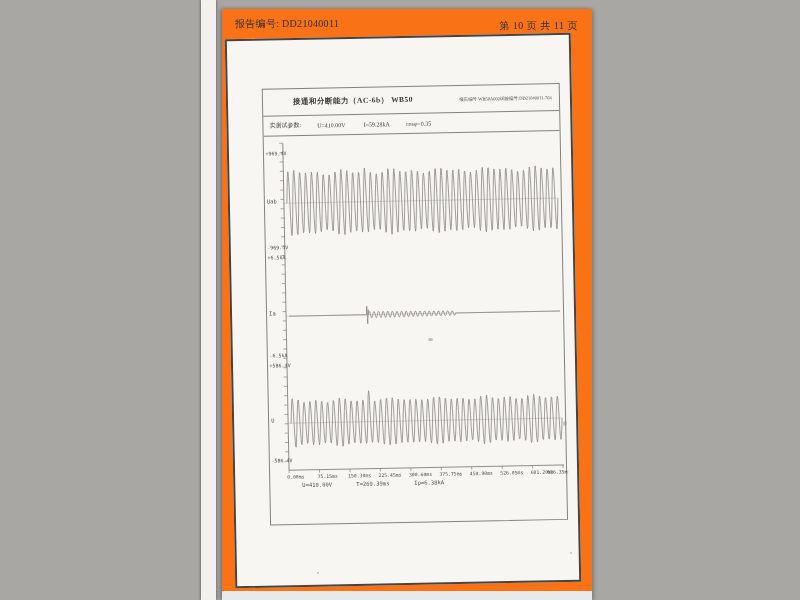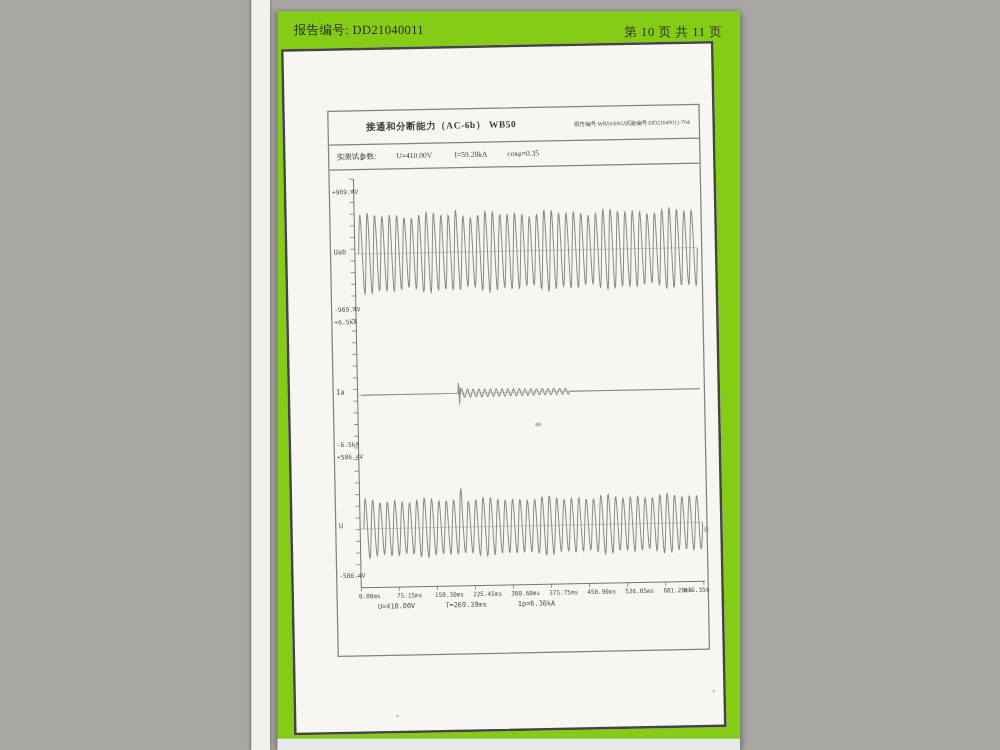--- a/index.html
+++ b/index.html
@@ -2,21 +2,21 @@
 <html><head>
 <meta charset="utf-8">
 <style>
   html,body{margin:0;padding:0;}
   .screen{position:relative;width:800px;height:600px;background:#a8a7a4;overflow:hidden;
           font-family:"Liberation Serif",serif;}
   
   .strip{position:absolute;left:201px;top:0;width:15px;height:600px;background:#f2f1ee;
          box-shadow:-1px 0 2px rgba(0,0,0,.3),1px 0 2px rgba(0,0,0,.25);}
   
-  .page{position:absolute;left:222px;top:9px;width:370px;height:591px;background:#84cc16;
+  .page{position:absolute;left:222px;top:9px;width:370px;height:591px;background:#f97316;
         box-shadow:-2px 0 4px rgba(0,0,0,.28),2px 1px 4px rgba(0,0,0,.22);}
   .page::after{content:"";position:absolute;left:0;bottom:0;width:100%;height:9px;background:#e7eaeb;}
   .hdr-left{position:absolute;left:13px;top:8px;font-size:10px;color:#2e2d2b;letter-spacing:.3px;}
   .hdr-right{position:absolute;right:14px;top:10px;font-size:10px;color:#2e2d2b;letter-spacing:.5px;}
   
   .frame{position:absolute;left:8px;top:27px;width:342px;height:545px;
          border:2px solid #454442;transform:rotate(-1.1deg);transform-origin:50% 50%;background:#f7f6f2;}
   .chart-box{position:absolute;left:34px;top:48px;width:298px;height:437px;border:1px solid #85827c;box-sizing:border-box;}
   .title-row{height:26px;border-bottom:1px solid #85827c;display:flex;align-items:center;white-space:nowrap;}
   .title-main{margin-left:30px;font-size:7.5px;font-weight:bold;color:#3b3a38;letter-spacing:.5px;}

